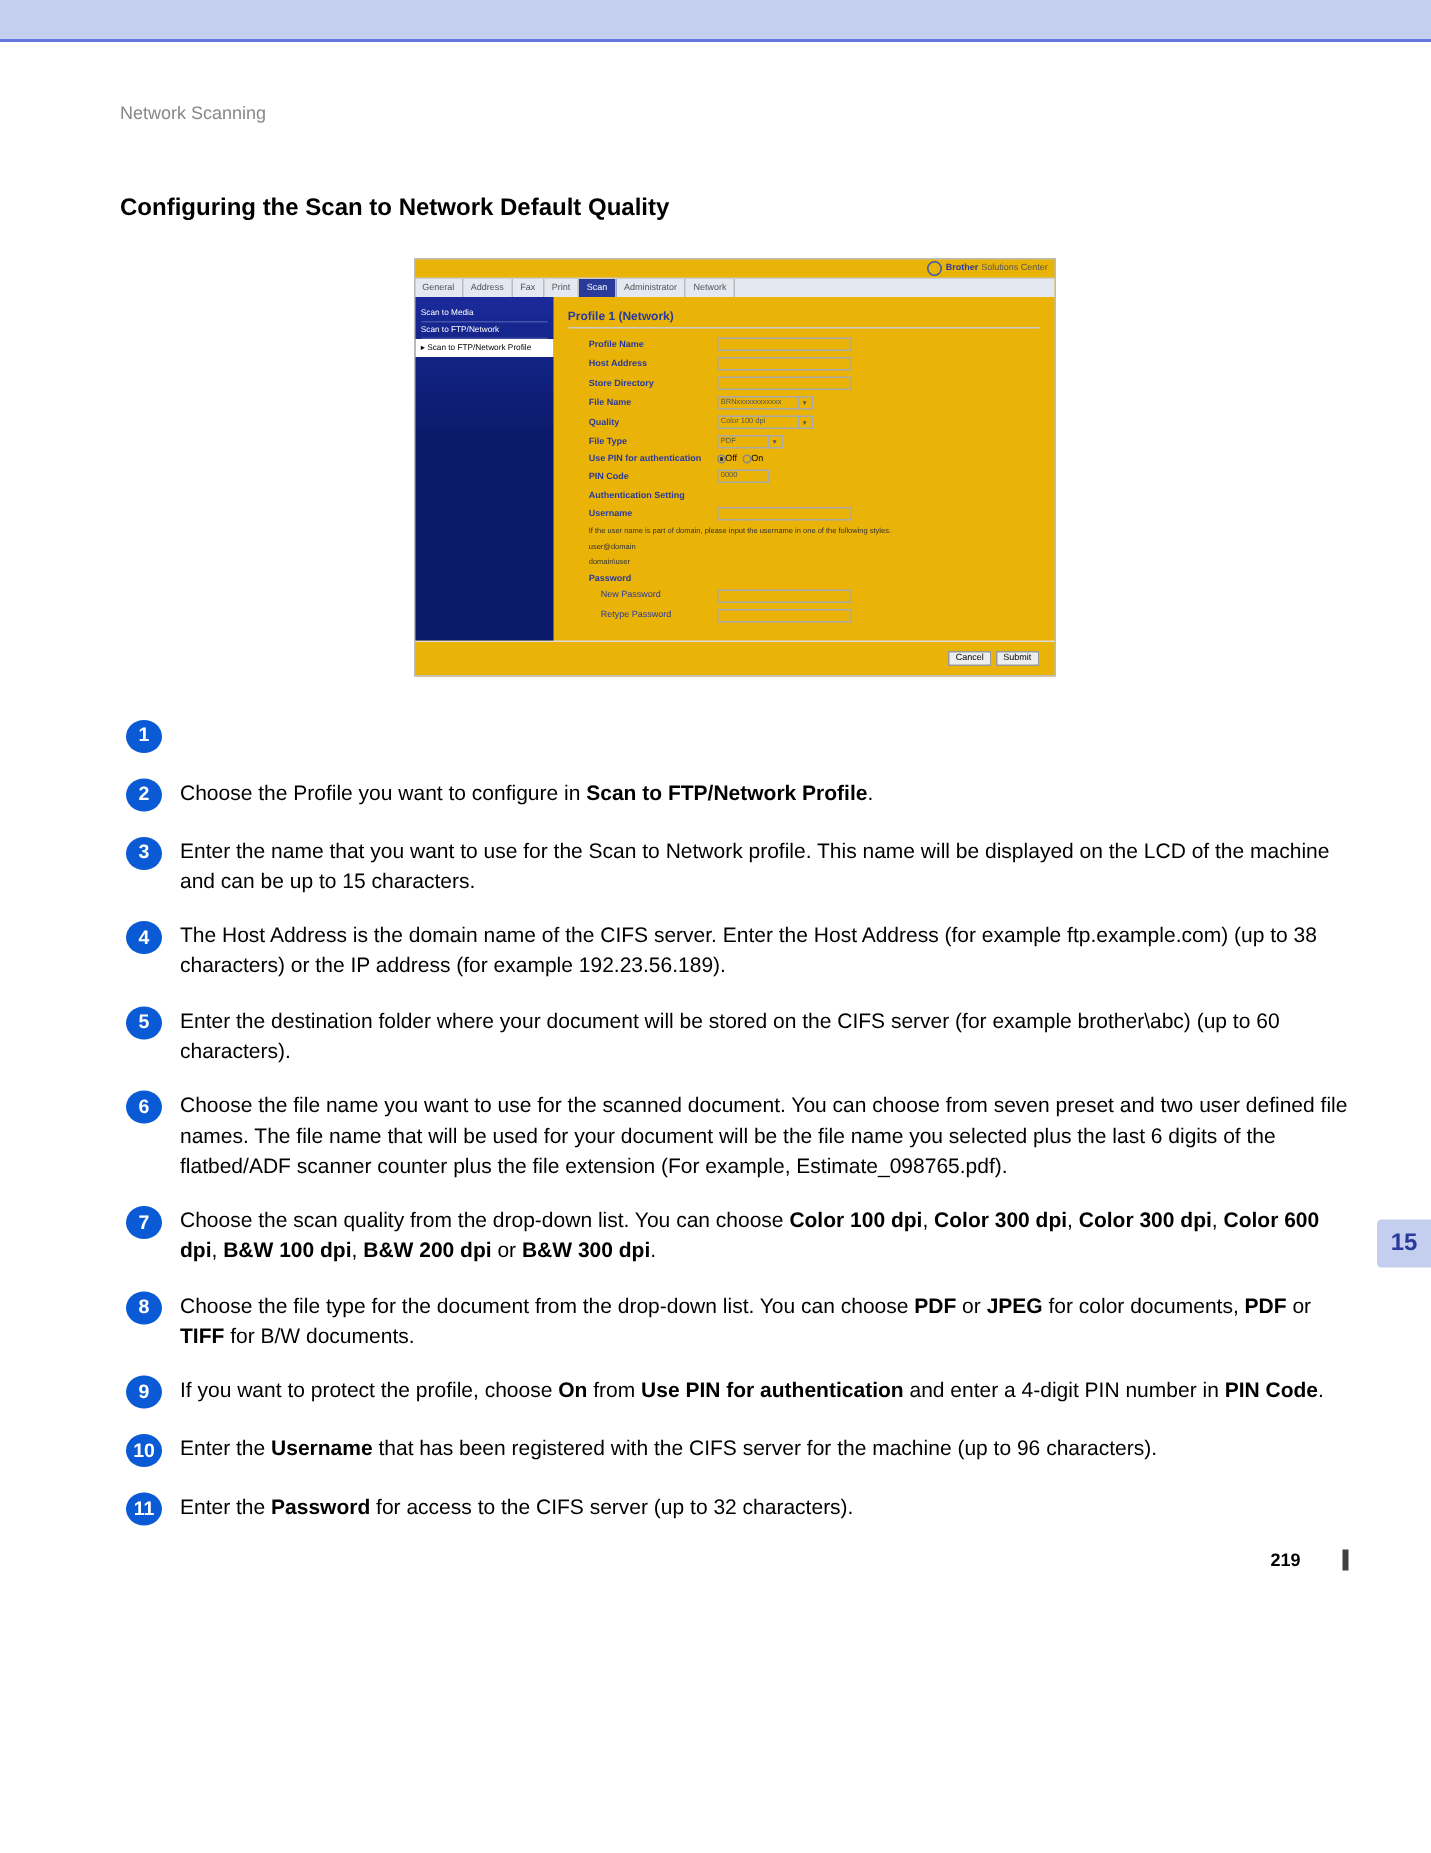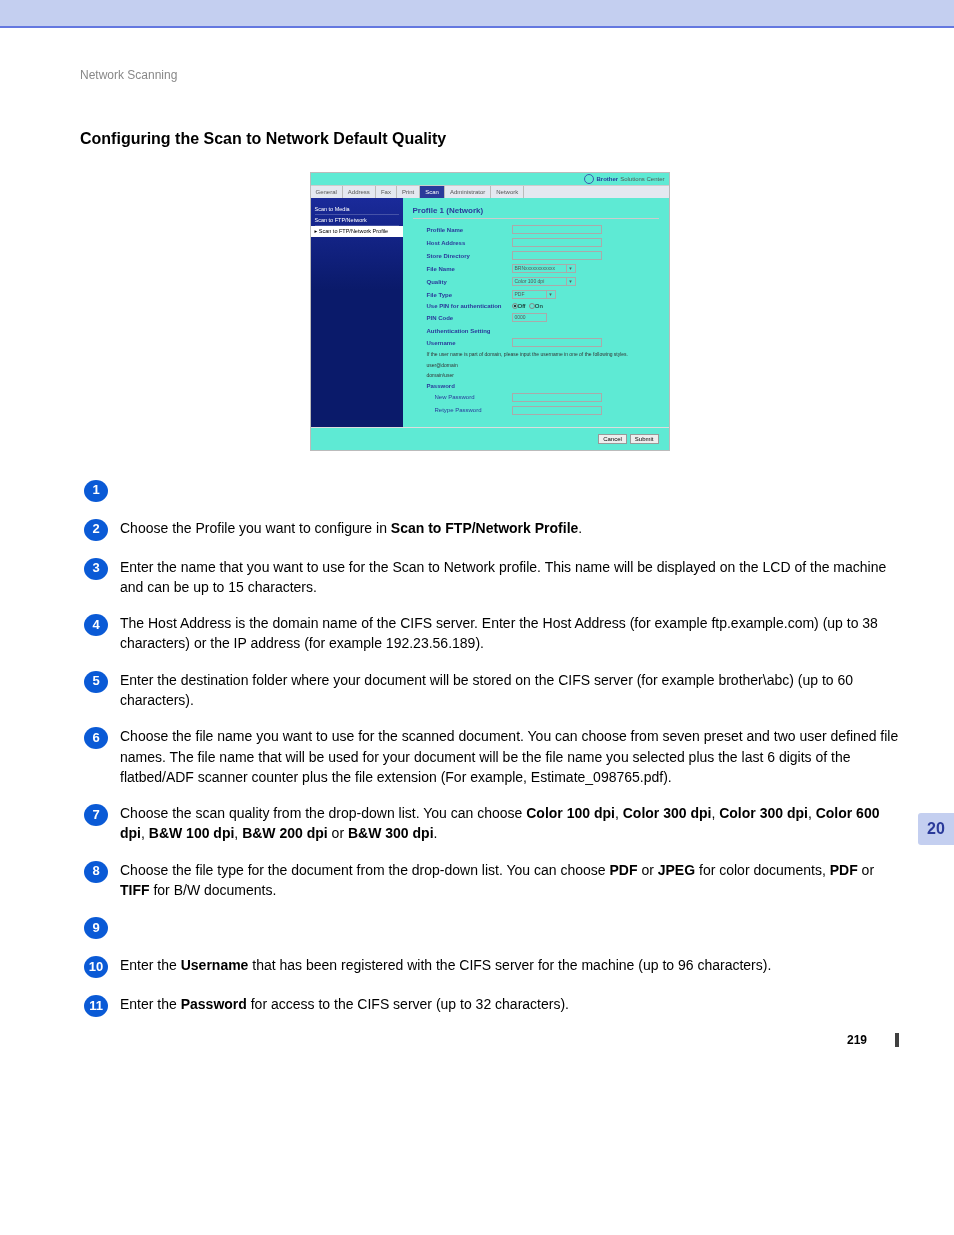--- a/index.html
+++ b/index.html
@@ -29,24 +29,24 @@
     font-size: 16px;
     font-weight: bold;
     margin-bottom: 24px;
   }
   .screenshot-wrap {
     display: flex;
     justify-content: center;
     margin-bottom: 28px;
   }
   .screenshot {
-    width: 360px;
+    width: 428px;
     border: 1px solid #bbb;
     font-size: 6px;
-    background: #5eead4;
+    background: #eab308;
   }
   .ss-topbar {
     display: flex;
     justify-content: flex-end;
     align-items: center;
     padding: 1px 4px;
     border-bottom: 1px solid #ccc;
     gap: 2px;
   }
   .ss-globe {
@@ -322,26 +322,27 @@
       <div class="step">
         <div class="step-num">7</div>
         <div class="step-text">Choose the scan quality from the drop-down list. You can choose <b>Color 100 dpi</b>, <b>Color 300 dpi</b>, <b>Color 300 dpi</b>, <b>Color 600 dpi</b>, <b>B&amp;W 100 dpi</b>, <b>B&amp;W 200 dpi</b> or <b>B&amp;W 300 dpi</b>.</div>
       </div>
       <div class="step">
         <div class="step-num">8</div>
         <div class="step-text">Choose the file type for the document from the drop-down list. You can choose <b>PDF</b> or <b>JPEG</b> for color documents, <b>PDF</b> or <b>TIFF</b> for B/W documents.</div>
       </div>
       <div class="step">
         <div class="step-num">9</div>
+        <div class="step-text">If you want to protect the profile, choose <b>On</b> from <b>Use PIN for authentication</b> and enter a 4-digit PIN number in <b>PIN Code</b>.</div>
       </div>
       <div class="step">
         <div class="step-num">10</div>
         <div class="step-text">Enter the <b>Username</b> that has been registered with the CIFS server for the machine (up to 96 characters).</div>
       </div>
       <div class="step">
         <div class="step-num">11</div>
         <div class="step-text">Enter the <b>Password</b> for access to the CIFS server (up to 32 characters).</div>
       </div>
     </div>
 
-  <div class="side-tab">20</div>
+  <div class="side-tab">15</div>
   <div class="page-num">219</div>
 </div>
 
 </body></html>

